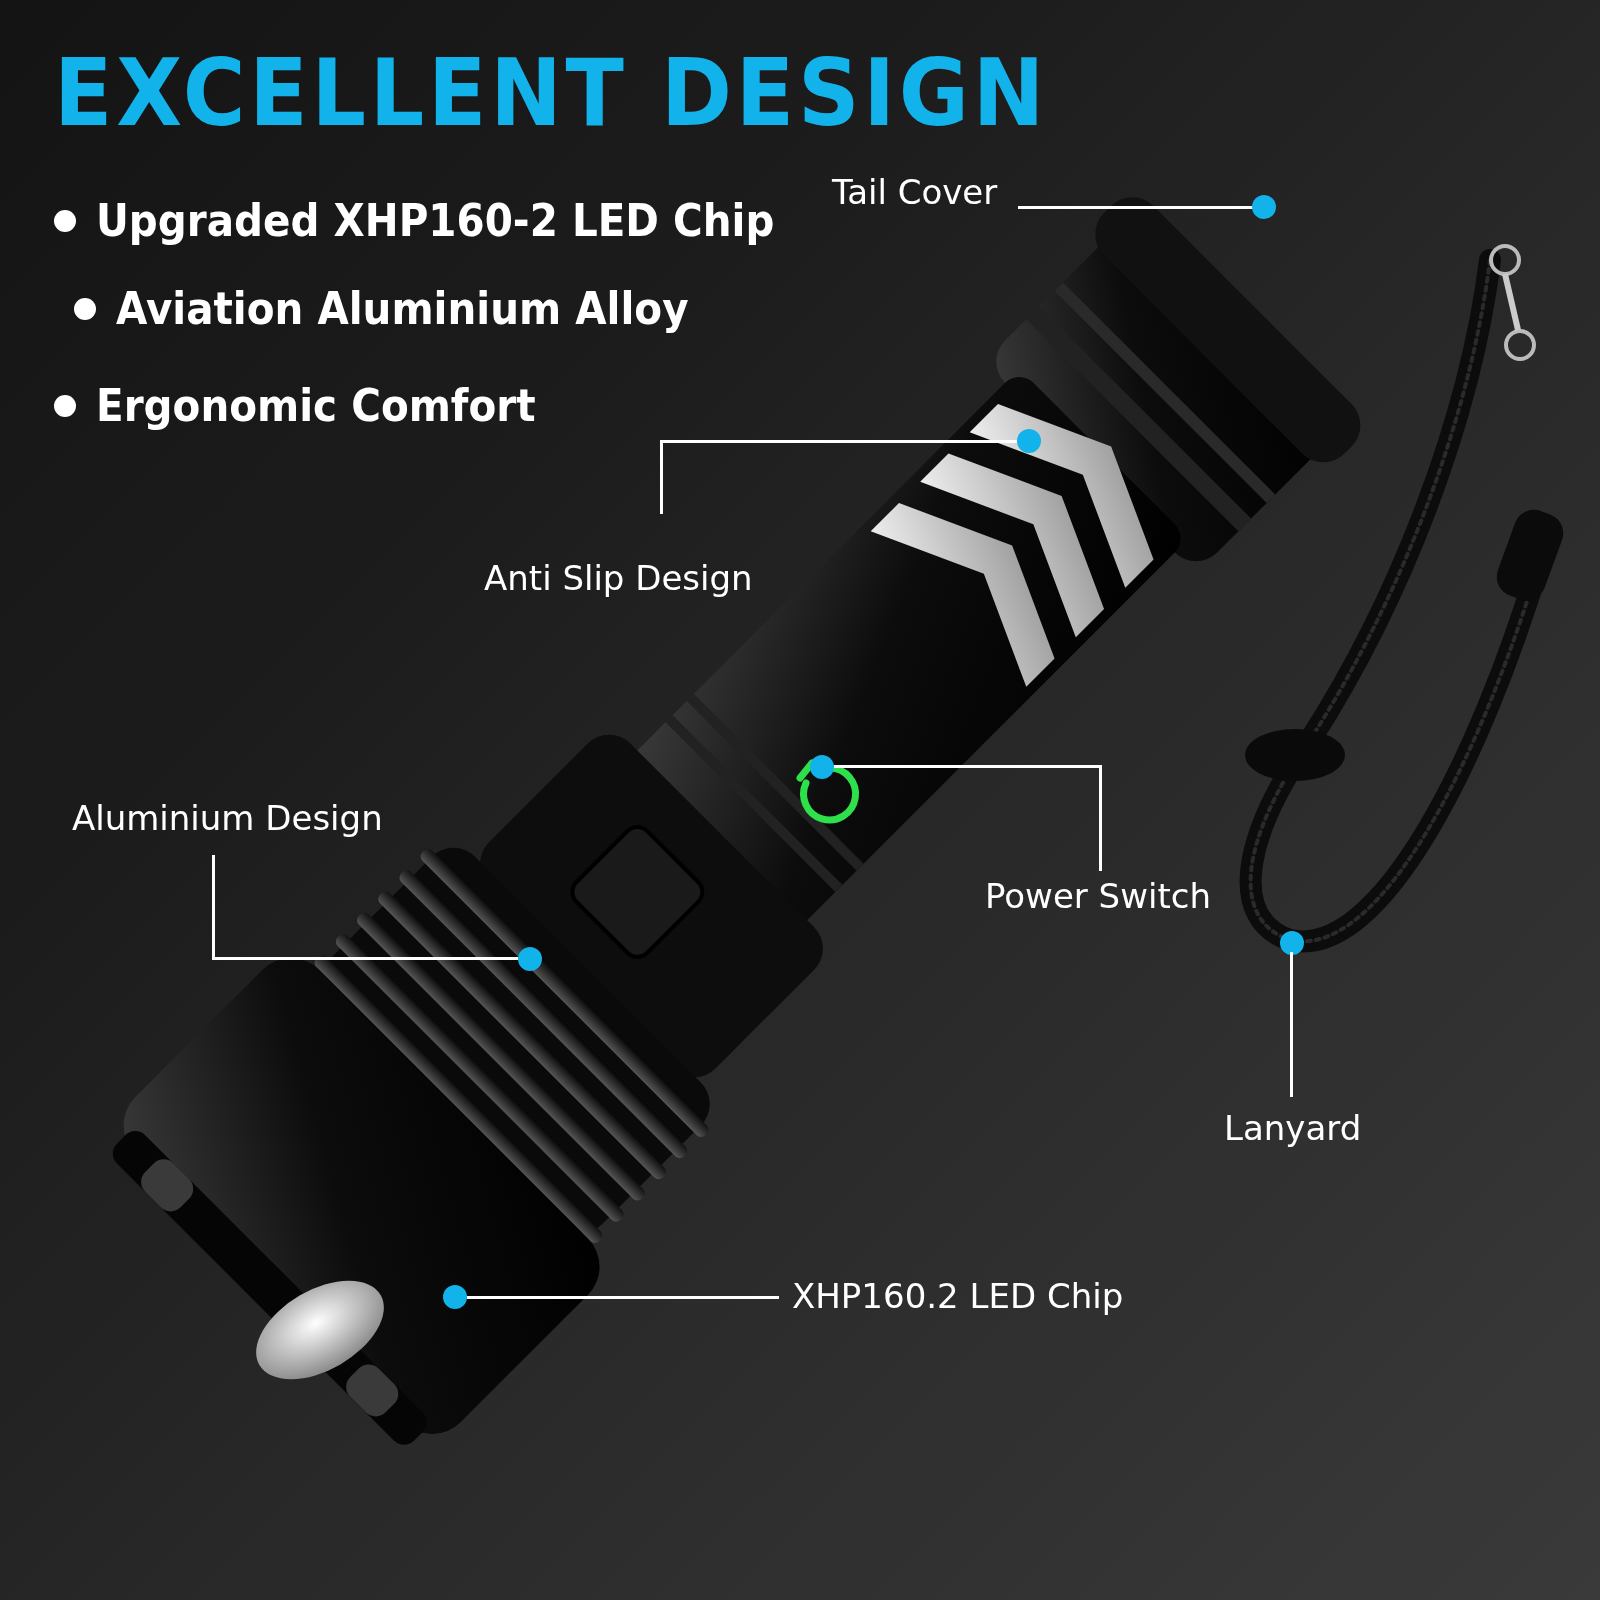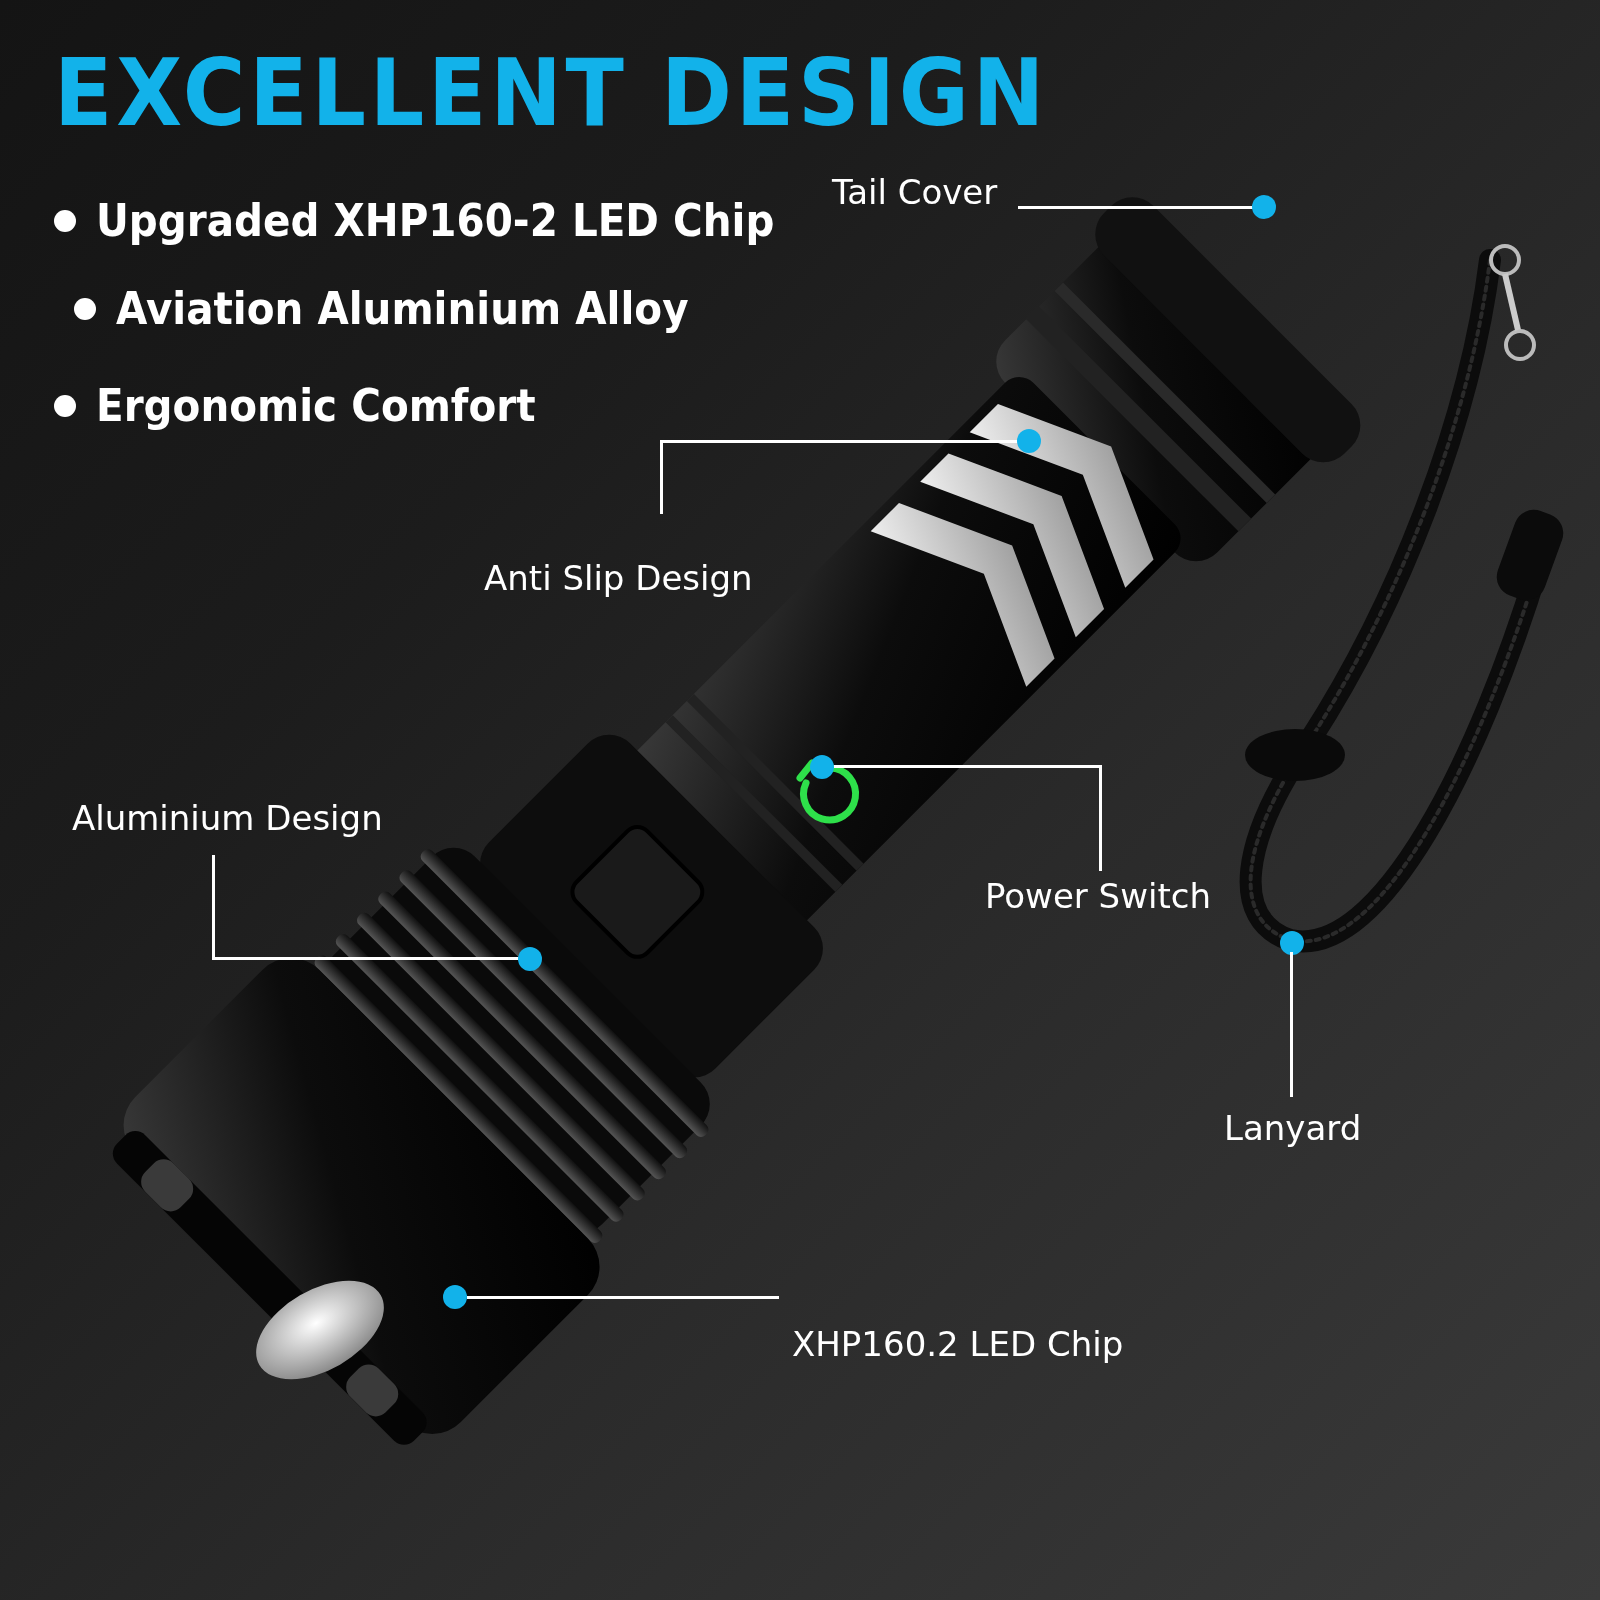--- a/index.html
+++ b/index.html
@@ -149,14 +149,14 @@
 
 <div>
   <div class="pin" style="left:1292px; top:943px;"></div>
   <div class="line" style="left:1290px; top:952px; width:3px; height:145px;"></div>
   <span class="label" style="left:1224px; top:1108px;">Lanyard</span>
 </div>
 
 <div>
   <div class="pin" style="left:455px; top:1297px;"></div>
   <div class="line" style="left:467px; top:1296px; width:312px; height:3px;"></div>
-  <span class="label" style="left:792px; top:1324px;">XHP160.2 LED Chip</span>
+  <span class="label" style="left:792px; top:1276px;">XHP160.2 LED Chip</span>
 </div>
 
 </body></html>

